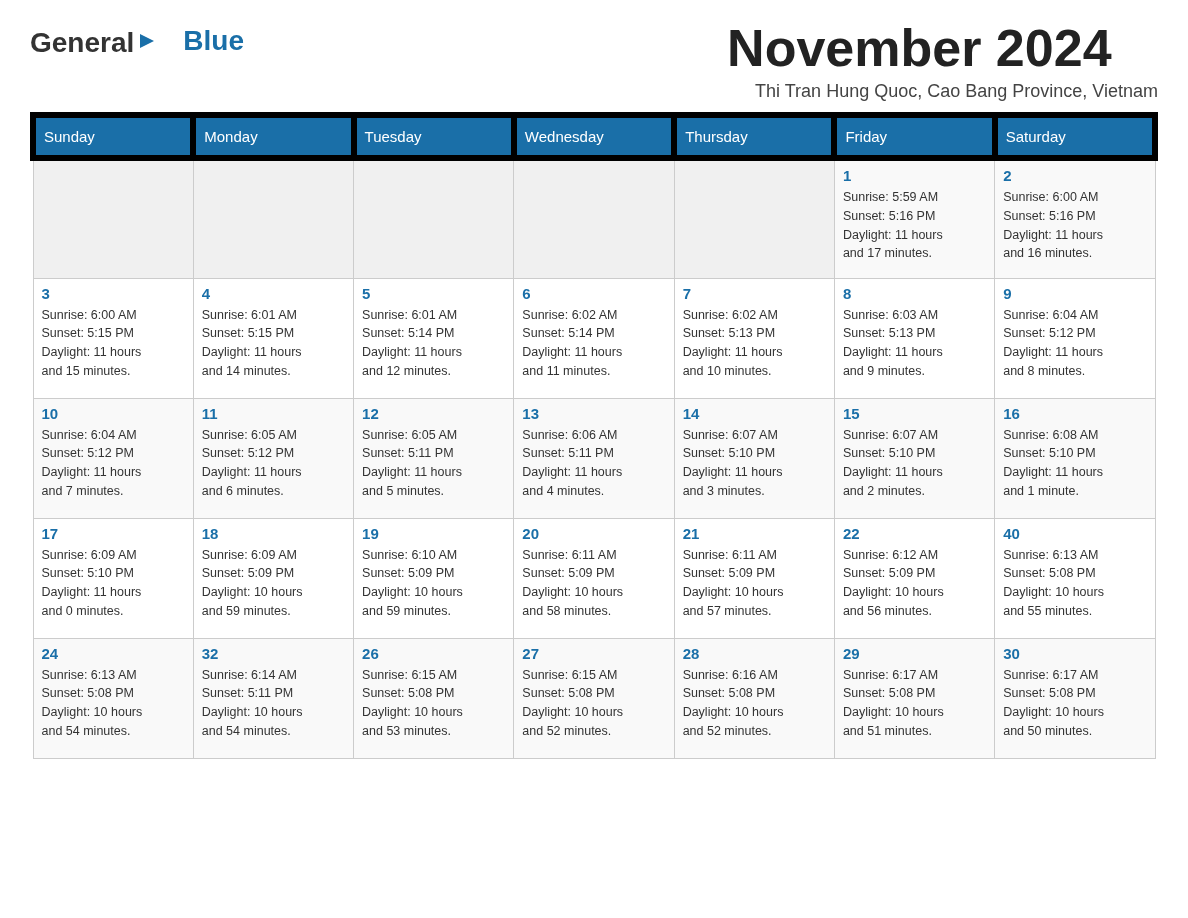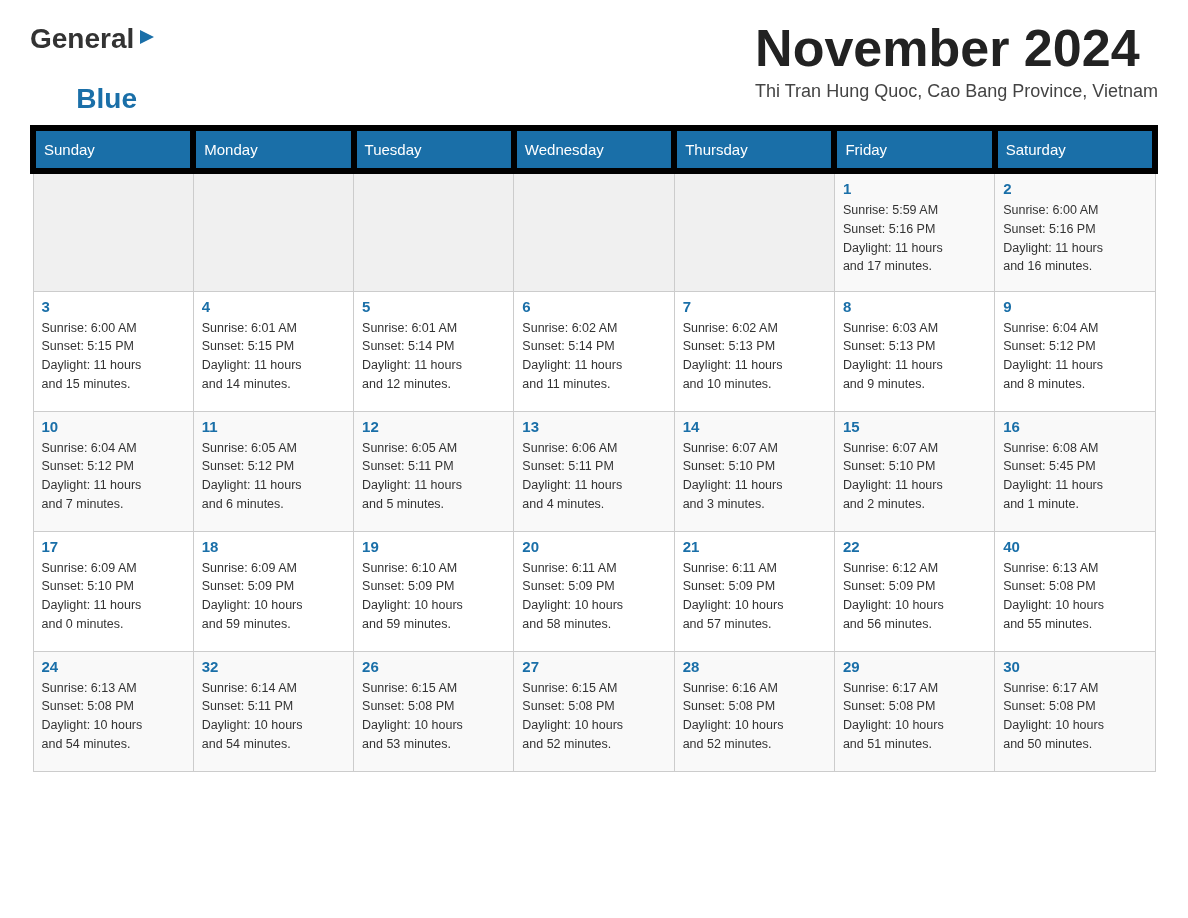--- a/index.html
+++ b/index.html
@@ -11,24 +11,23 @@
       min-height: 918px;
     }
     .header-area {
       display: flex;
       justify-content: space-between;
       align-items: flex-start;
       margin-bottom: 8px;
     }
     .logo {
       display: flex;
-      flex-direction: column;
-      align-items: center;
+      flex-direction: row;
+      align-items: flex-end;
       padding-top: 5px;
-      gap: 30px;
     }
     .logo-text {
       font-size: 28px;
       font-weight: bold;
       color: #333;
       line-height: 1;
     }
     .logo-blue {
       color: #1a6fa8;
       font-size: 28px;
@@ -41,20 +40,21 @@
     .page-title {
       font-size: 52px;
       font-weight: bold;
       color: #222;
       line-height: 1.1;
     }
     .subtitle {
       font-size: 18px;
       color: #444;
       margin-top: 4px;
+      margin-left: 28px;
     }
     .calendar {
       width: 100%;
       border-collapse: collapse;
       margin-top: 10px;
     }
     .calendar thead tr th {
       background-color: #1a6fa8;
       color: #fff;
       padding: 10px 8px;
@@ -238,21 +238,21 @@
         <td>
           <span class="day-number">15</span>
           <div class="day-info" style="white-space: pre-line;">Sunrise: 6:07 AM
 Sunset: 5:10 PM
 Daylight: 11 hours
 and 2 minutes.</div>
         </td>
         <td>
           <span class="day-number">16</span>
           <div class="day-info" style="white-space: pre-line;">Sunrise: 6:08 AM
-Sunset: 5:45 PM
+Sunset: 5:10 PM
 Daylight: 11 hours
 and 1 minute.</div>
         </td>
       </tr>
       <tr>
         <td>
           <span class="day-number">17</span>
           <div class="day-info" style="white-space: pre-line;">Sunrise: 6:09 AM
 Sunset: 5:10 PM
 Daylight: 11 hours

